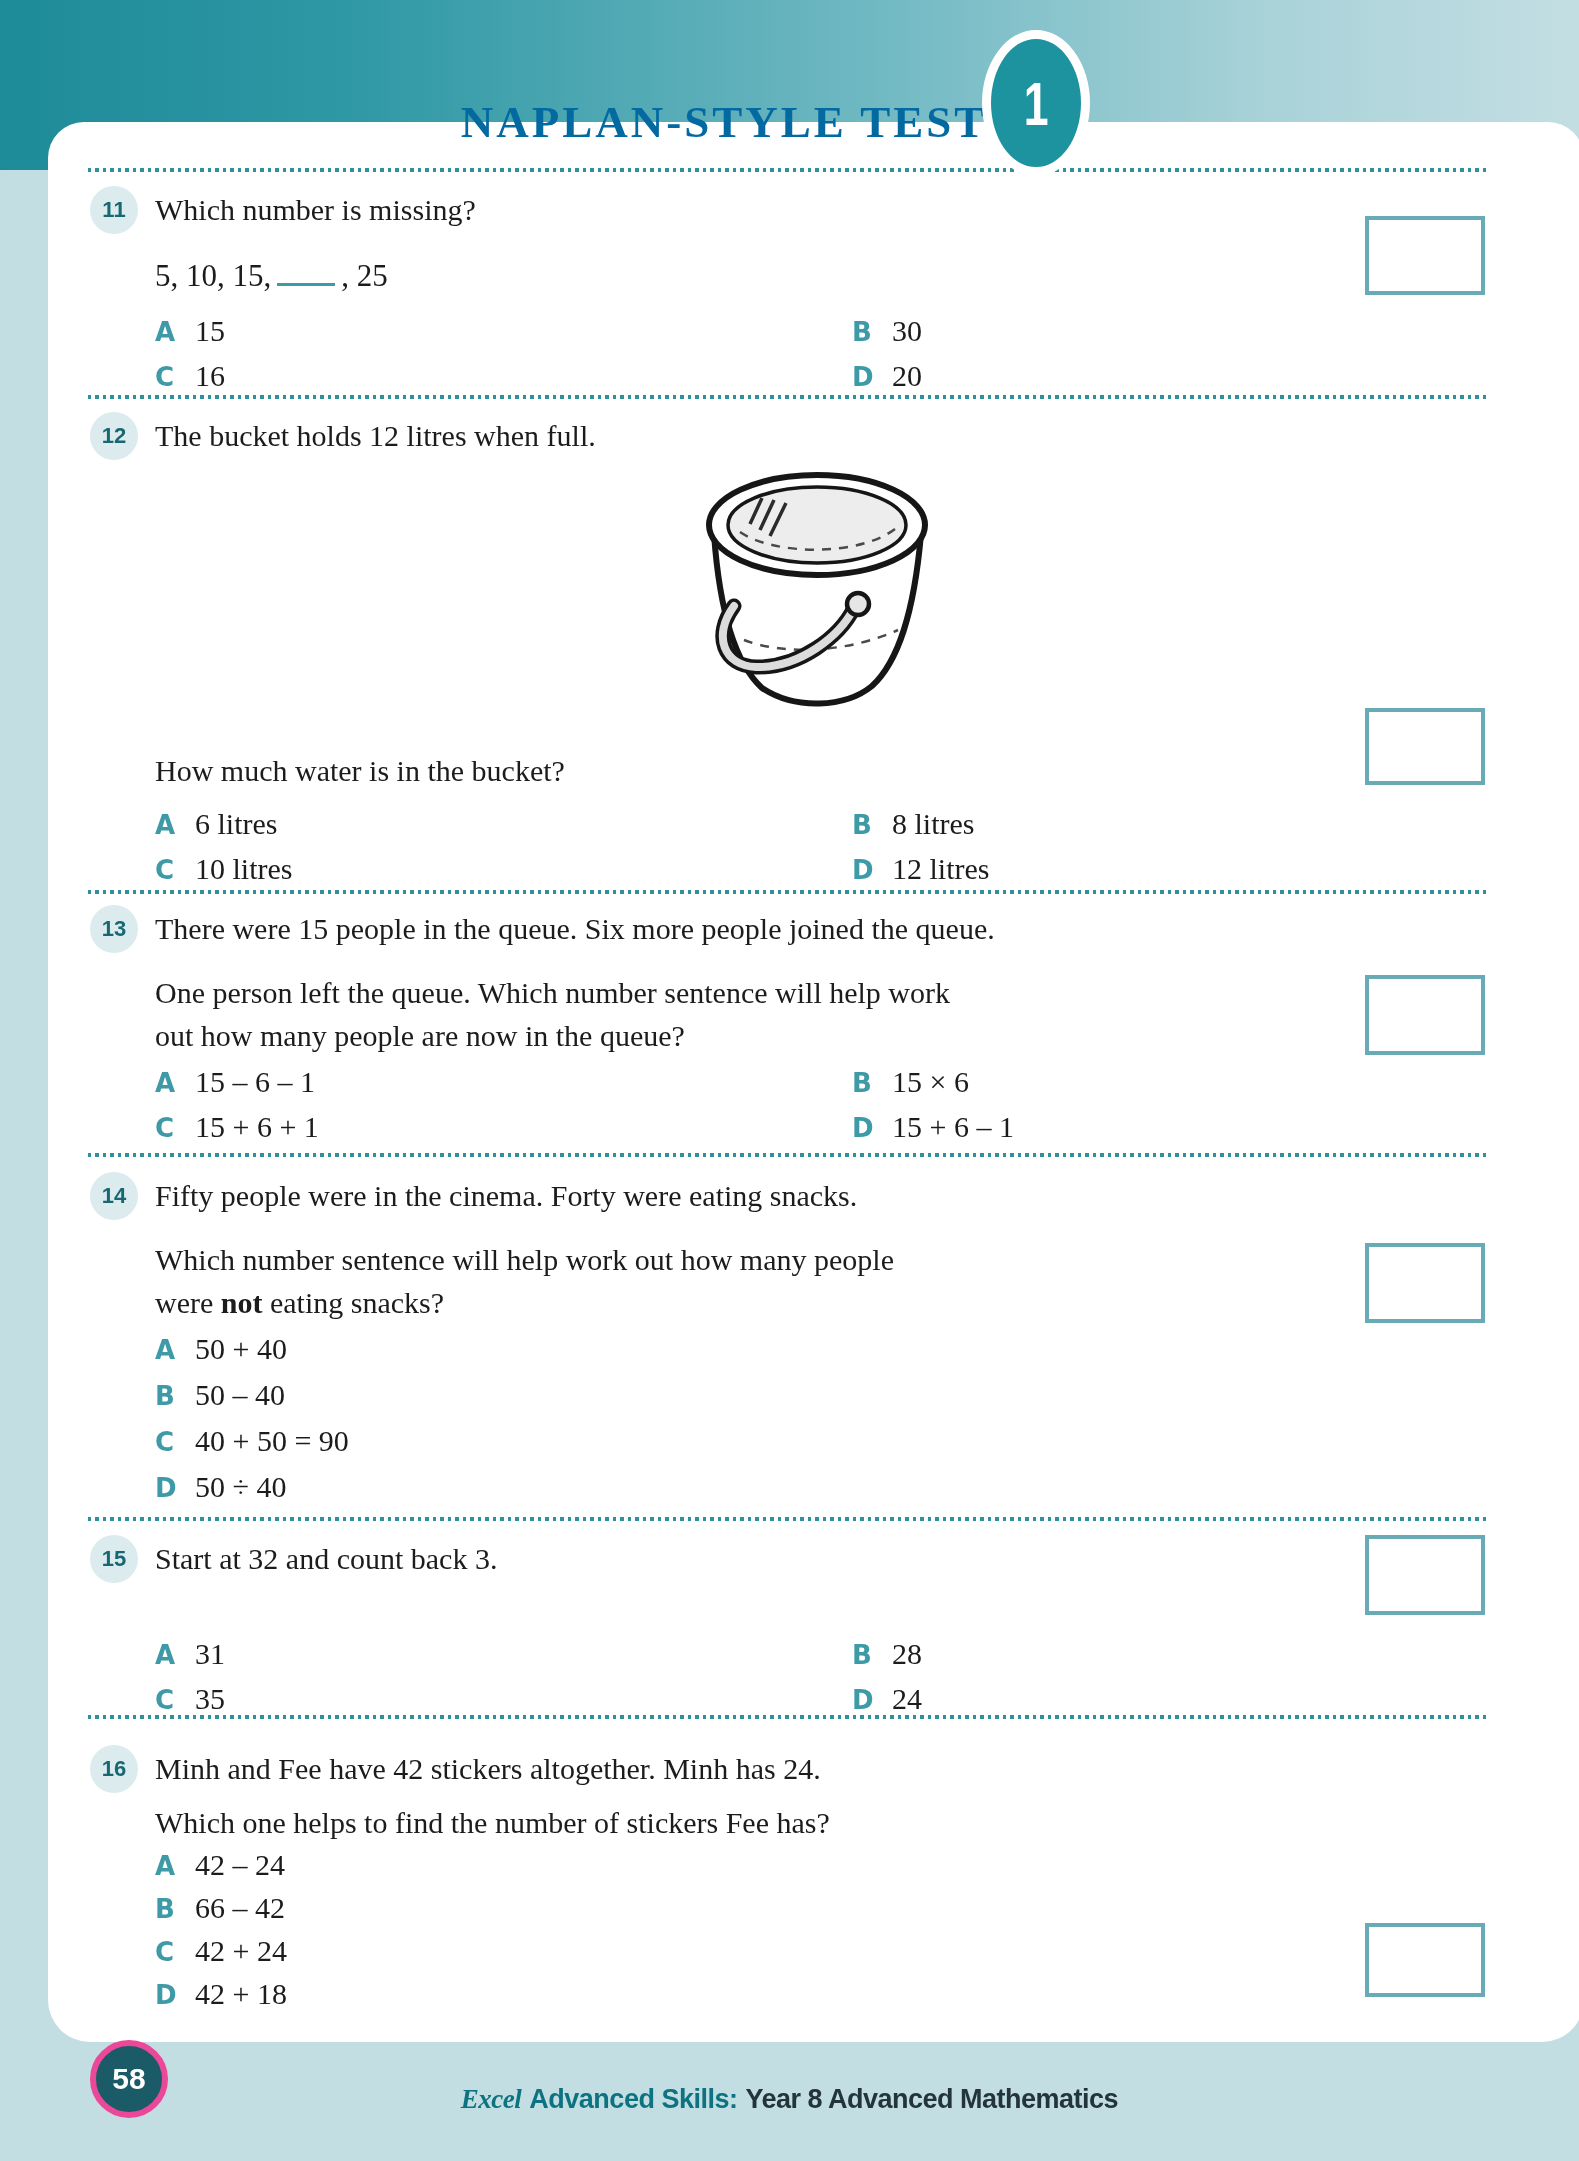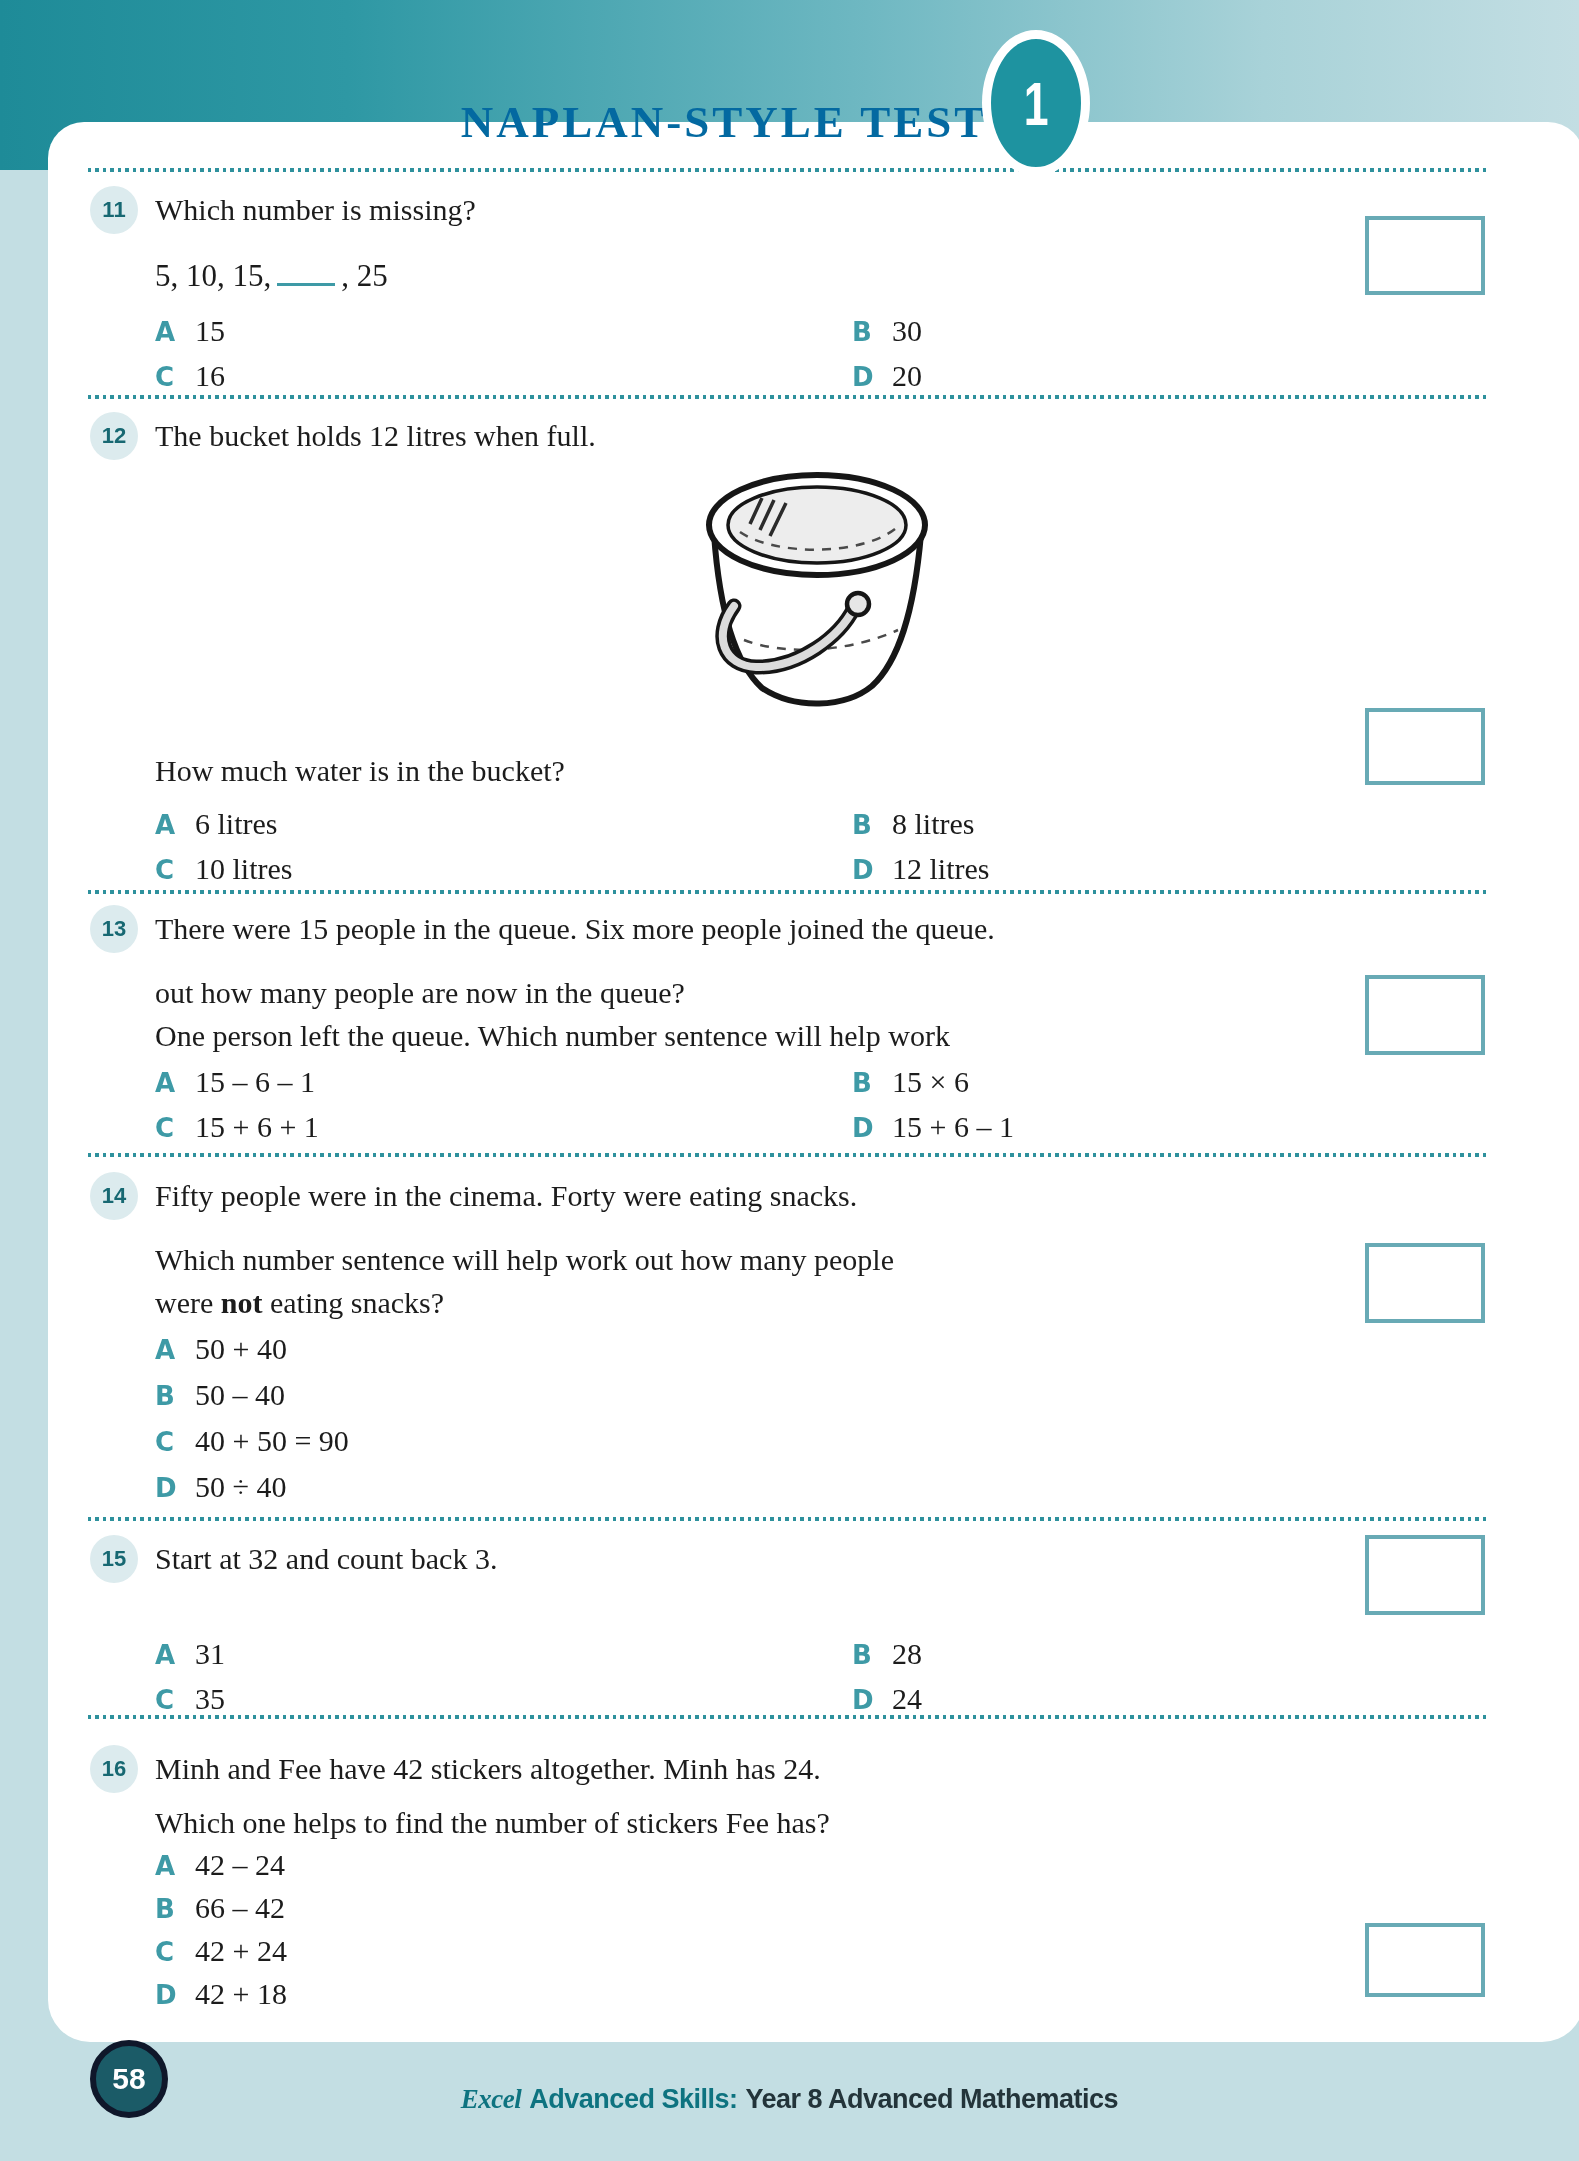--- a/index.html
+++ b/index.html
@@ -68,21 +68,21 @@
     width:40px;flex:0 0 40px;
     font-family:"DejaVu Sans","Liberation Sans",sans-serif;
     font-weight:bold;font-size:26px;color:#3e9aa6;
   }
   .opt .val{font-size:30px;}
   .bucket-wrap{margin-left:545px;margin-top:8px;width:235px;height:245px;}
   .bold{font-weight:bold;}
   
   .page-circle{
     position:absolute;left:90px;top:2040px;width:78px;height:78px;
-    background:#1b5b67;border:6px solid #0f172a;border-radius:50%;
+    background:#1b5b67;border:6px solid #ec4899;border-radius:50%;
     box-sizing:border-box;display:flex;align-items:center;justify-content:center;
     z-index:4;
   }
   .page-circle span{color:#fff;font-family:"Liberation Sans",sans-serif;font-weight:bold;font-size:30px;}
   .footer-line{
     position:absolute;left:0;top:2084px;width:1579px;text-align:center;
     font-family:"Liberation Sans",sans-serif;font-weight:bold;font-size:27px;
     letter-spacing:-0.5px;color:#23343a;z-index:3;
   }
   .footer-line .f-italic{
@@ -194,22 +194,22 @@
     </div>
   </div>
 
   <div class="q" style="top:783px">
     <div class="q-head">
       <div class="badge">13</div>
       <div class="q-line">There were 15 people in the queue. Six more people joined the queue.</div>
     </div>
     <div class="q-content">
       <div class="q-para">
+        <div>One person left the queue. Which number sentence will help work</div>
         <div>out how many people are now in the queue?</div>
-        <div>One person left the queue. Which number sentence will help work</div>
       </div>
       <div class="opts two" style="margin-top:8px">
         <div class="opt">
             <span class="letter">A</span>
             <span class="val">15 – 6 – 1</span>
           </div>
         <div class="opt">
             <span class="letter">B</span>
             <span class="val">15 × 6</span>
           </div>

